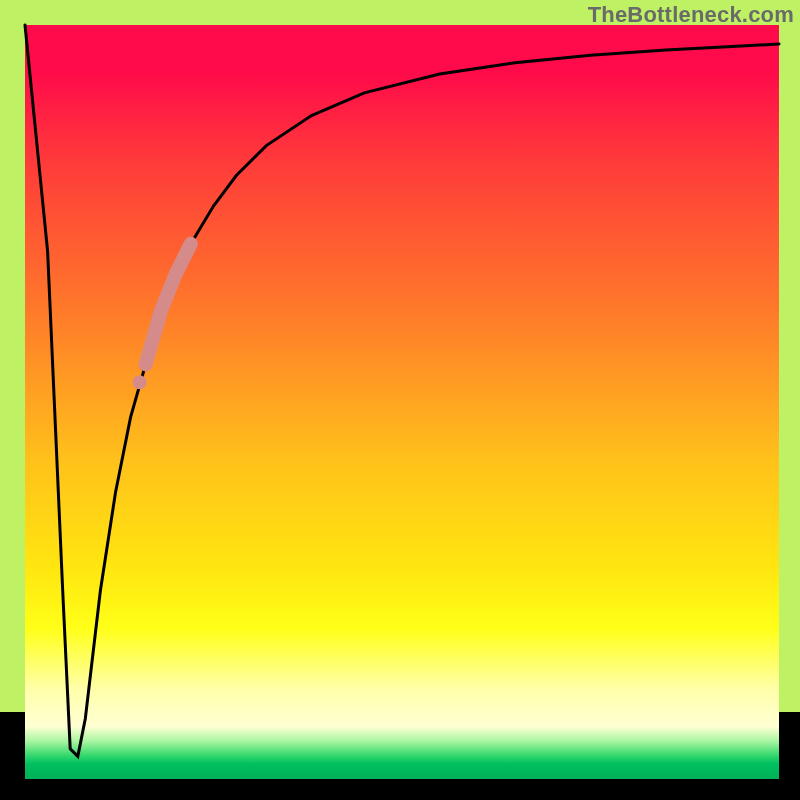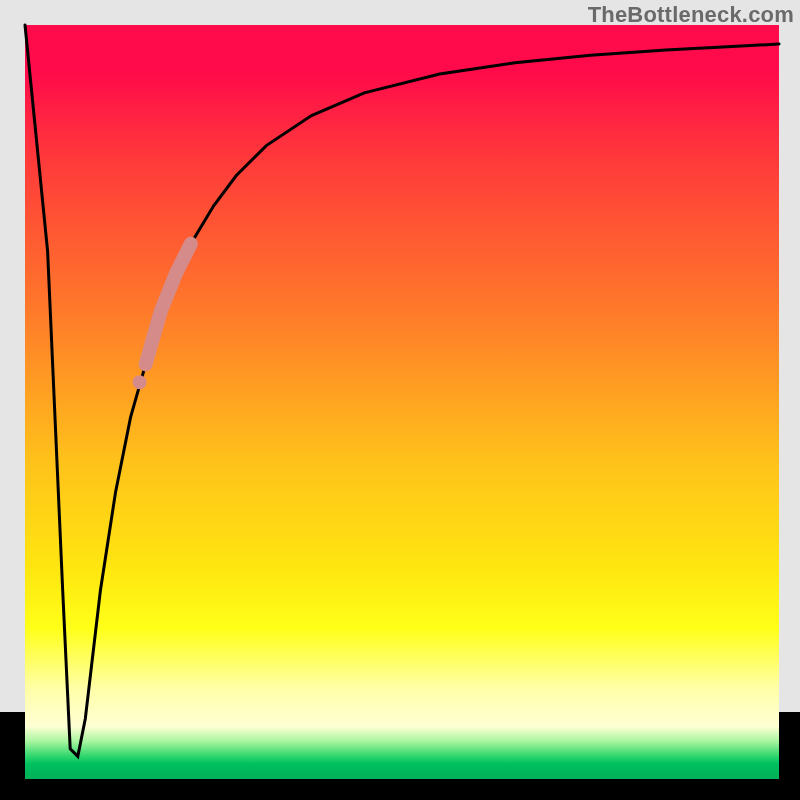--- a/index.html
+++ b/index.html
@@ -9,21 +9,21 @@
     height: 800px;
     background: #000;
     overflow: hidden;
   }
   .frame {
     position: absolute;
     left: 0;
     top: 0;
     width: 800px;
     height: 712px;
-    background: #e5e5e5;
+    background: #bef264;
   }
   .plot {
     position: absolute;
     left: 25px;
     top: 25px;
     width: 754px;
     height: 754px;
     
     background: linear-gradient(
       to bottom,

